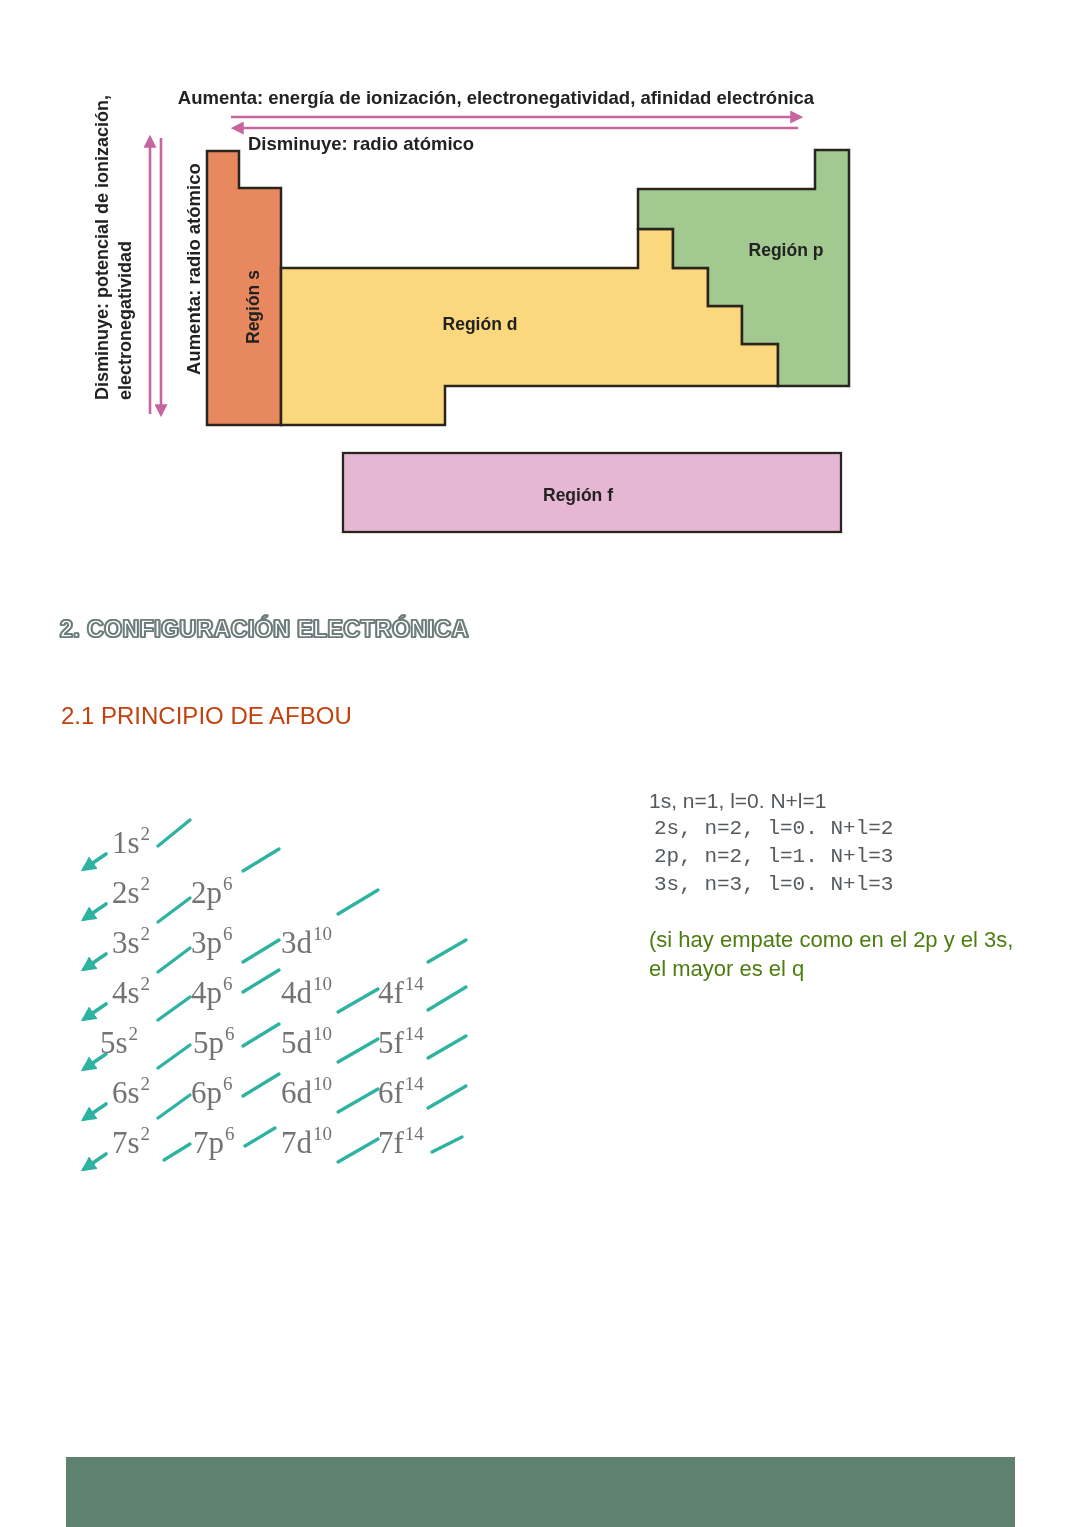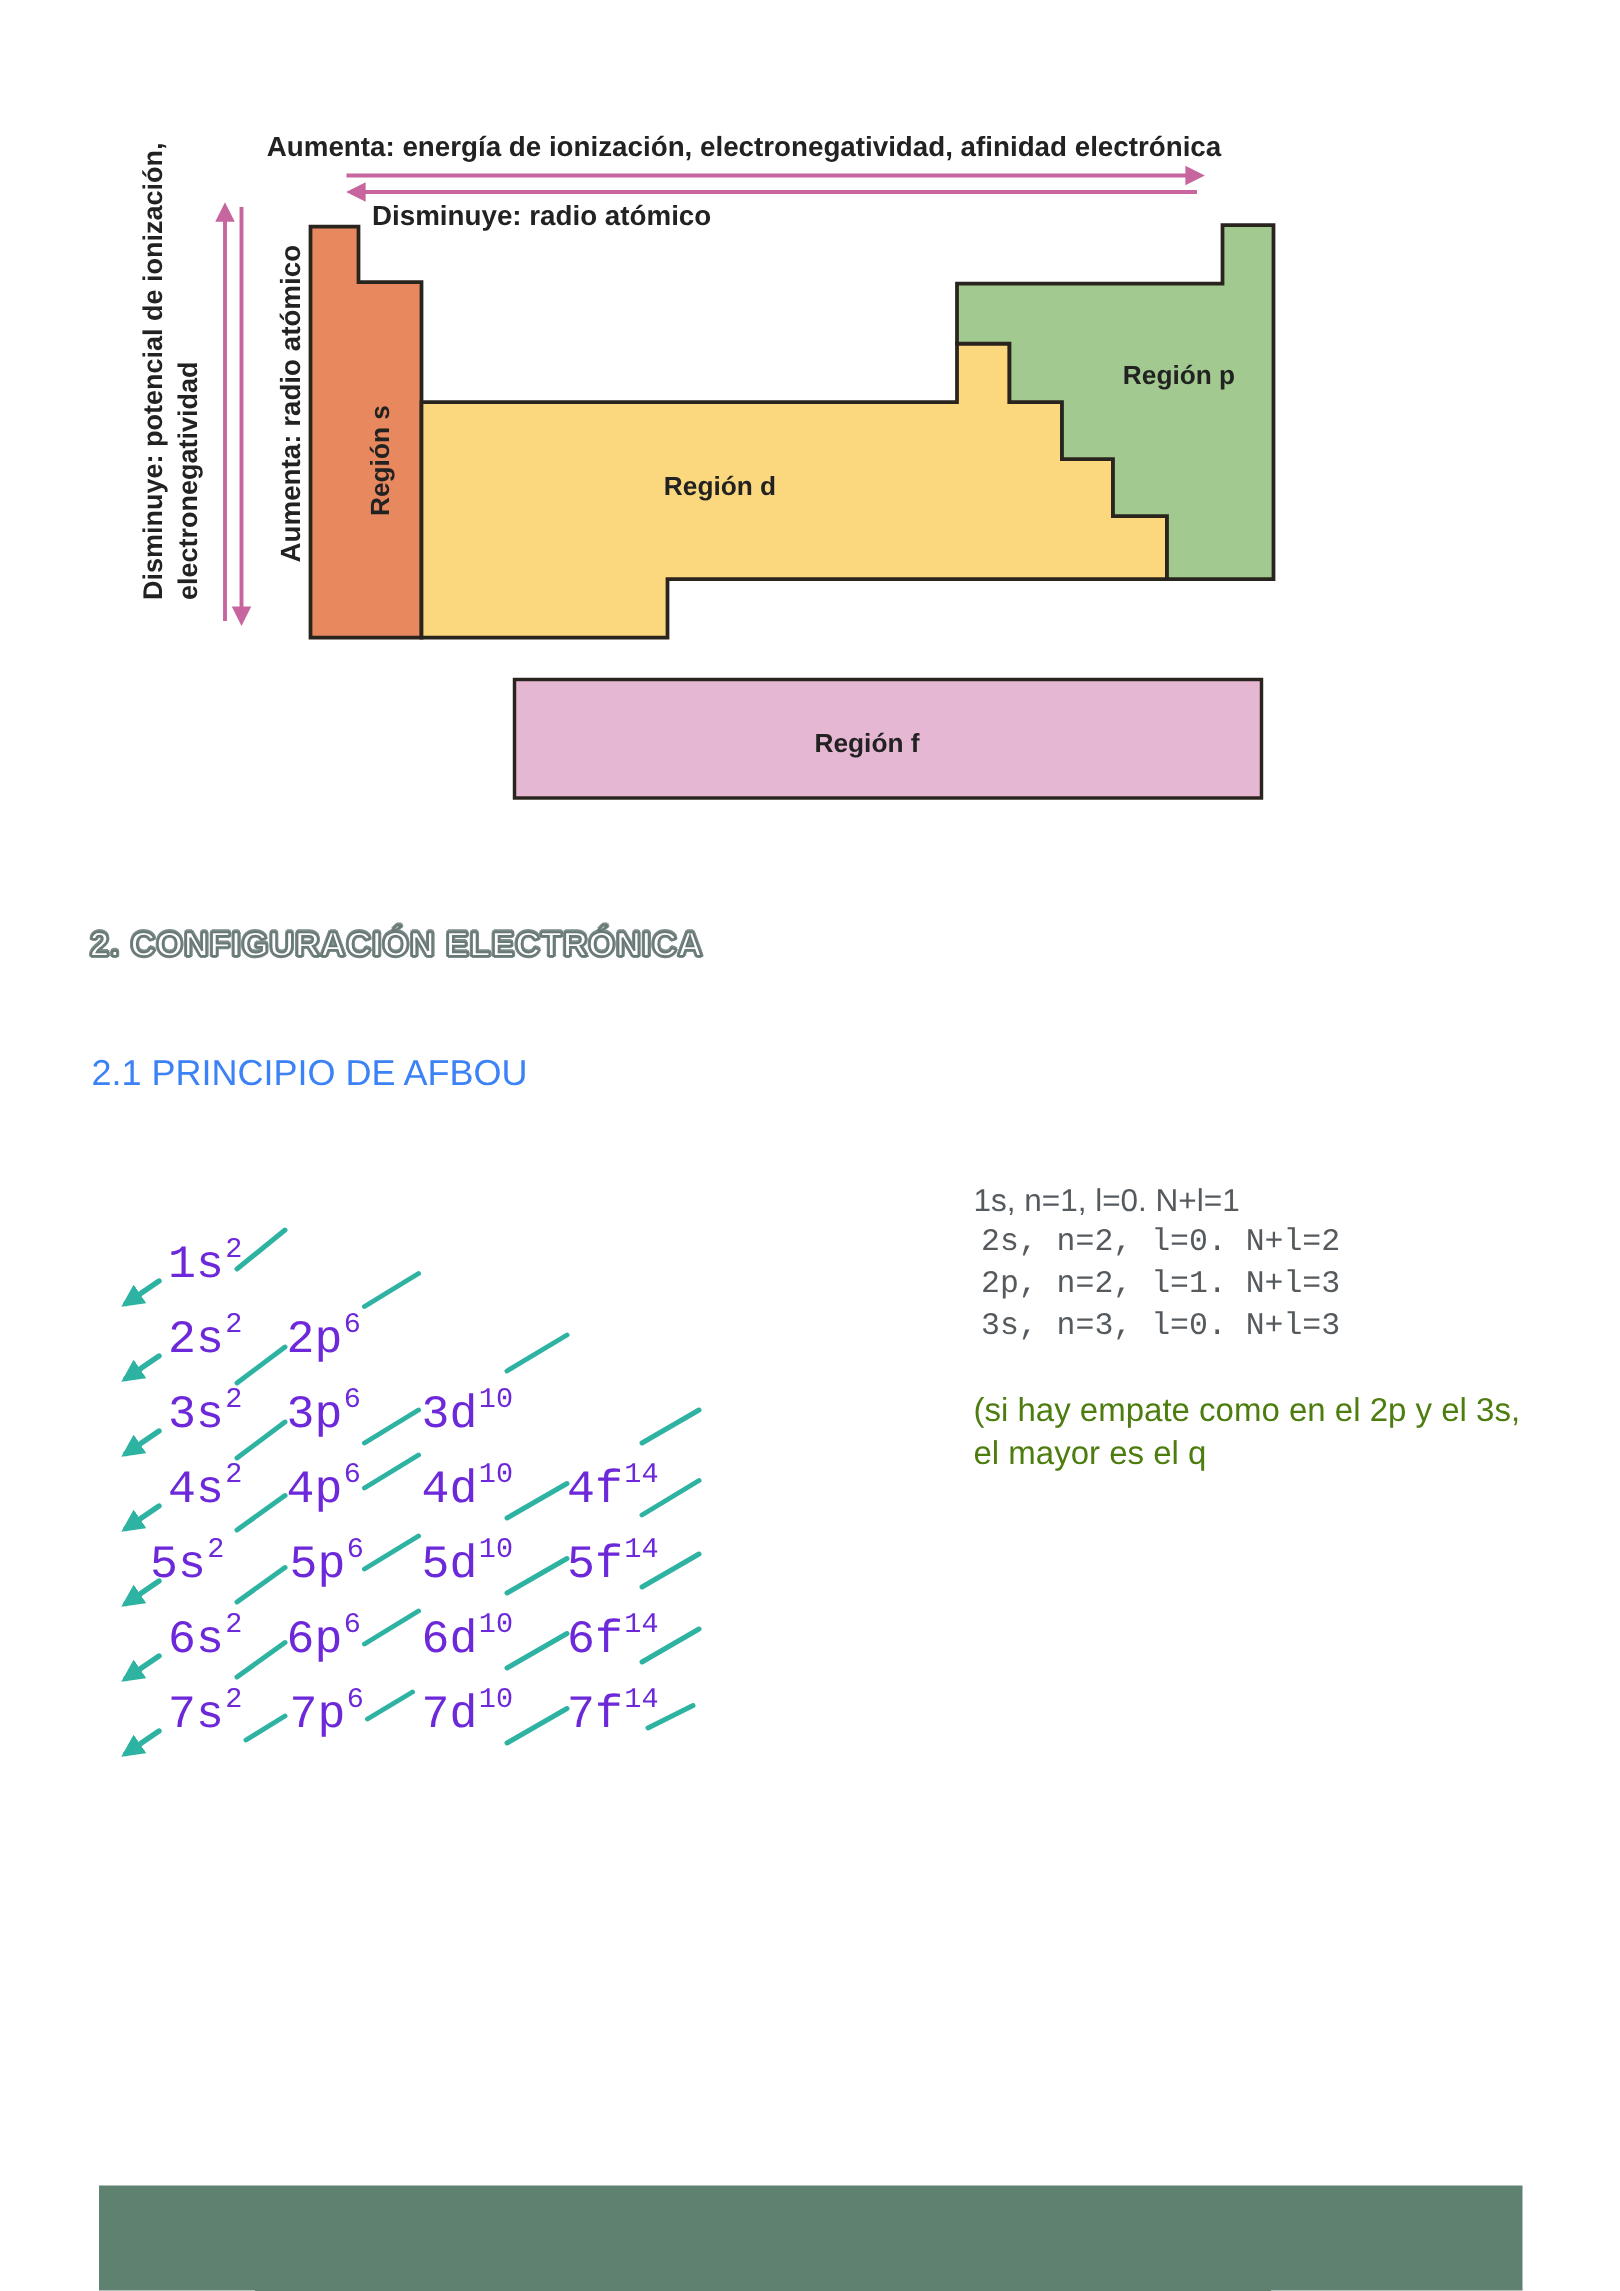--- a/index.html
+++ b/index.html
@@ -17,25 +17,25 @@
     color:#ffffff;
     -webkit-text-stroke:1.4px #697977;
     text-shadow:
       1.4px 0 0 #7d8d8a, -1.4px 0 0 #7d8d8a,
       0 1.4px 0 #7d8d8a, 0 -1.4px 0 #7d8d8a,
       1px 1px 0 #7d8d8a, -1px -1px 0 #7d8d8a,
       1px -1px 0 #7d8d8a, -1px 1px 0 #7d8d8a;
     white-space:nowrap;
   }
   .section-subheading{
-    left:61px;top:702px;font-size:24px;color:#3b82f6;white-space:nowrap;
+    left:61px;top:702px;font-size:24px;color:#c2410c;white-space:nowrap;
   }
   .orb{
-    font-family:Liberation Mono, monospace;font-size:31px;font-weight:500;
-    color:#6d28d9;white-space:nowrap;line-height:1;
+    font-family:Liberation Serif, serif;font-size:31px;font-weight:500;
+    color:#737373;white-space:nowrap;line-height:1;
   }
   .orb sup{font-size:19px;position:relative;top:-2px;margin-left:1px;line-height:1;}
   .qline{font-size:21px;color:#555a5e;line-height:28px;white-space:nowrap;}
   .qline.ind{margin-left:5px;font-family:Liberation Mono, monospace;}
   .tnote{font-size:22px;color:#4d7c0f;line-height:29px;white-space:nowrap;}
   .footer-bar{left:66px;top:1457px;width:949px;height:70px;background:#5e8170;}
 </style>
 </head>
 <body>
 

